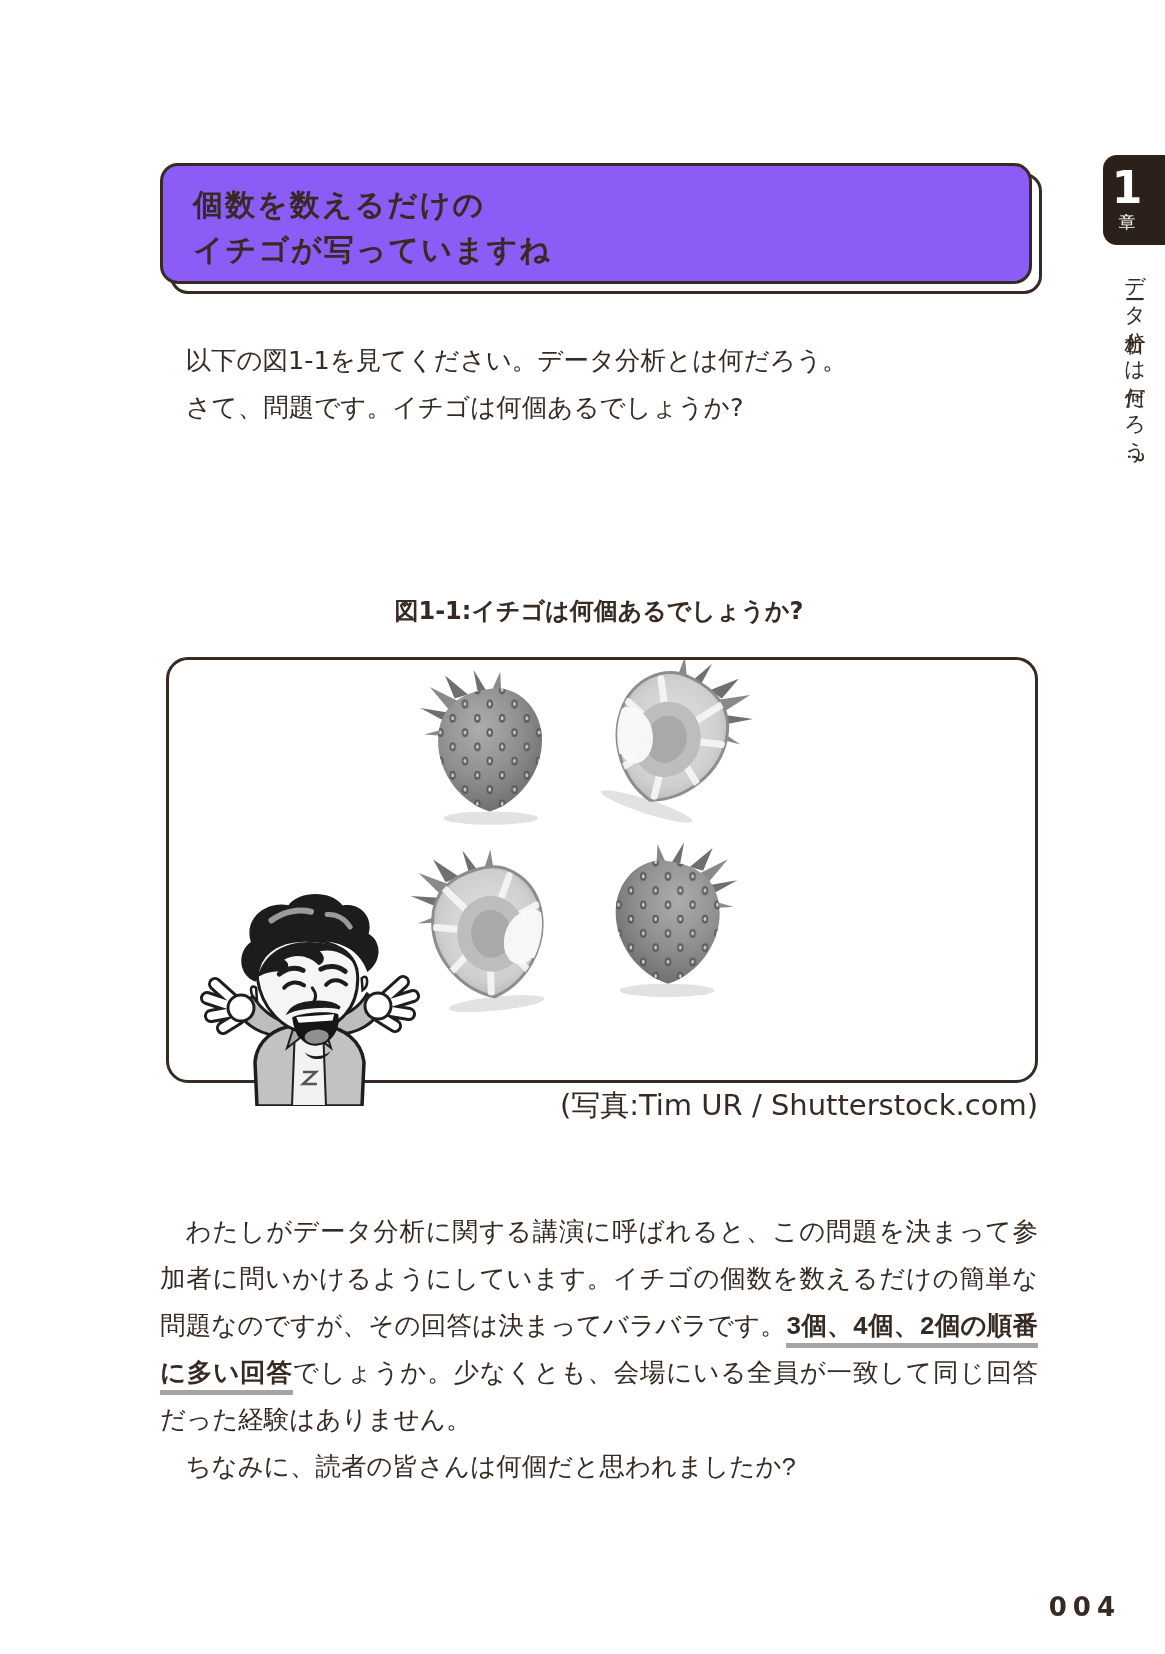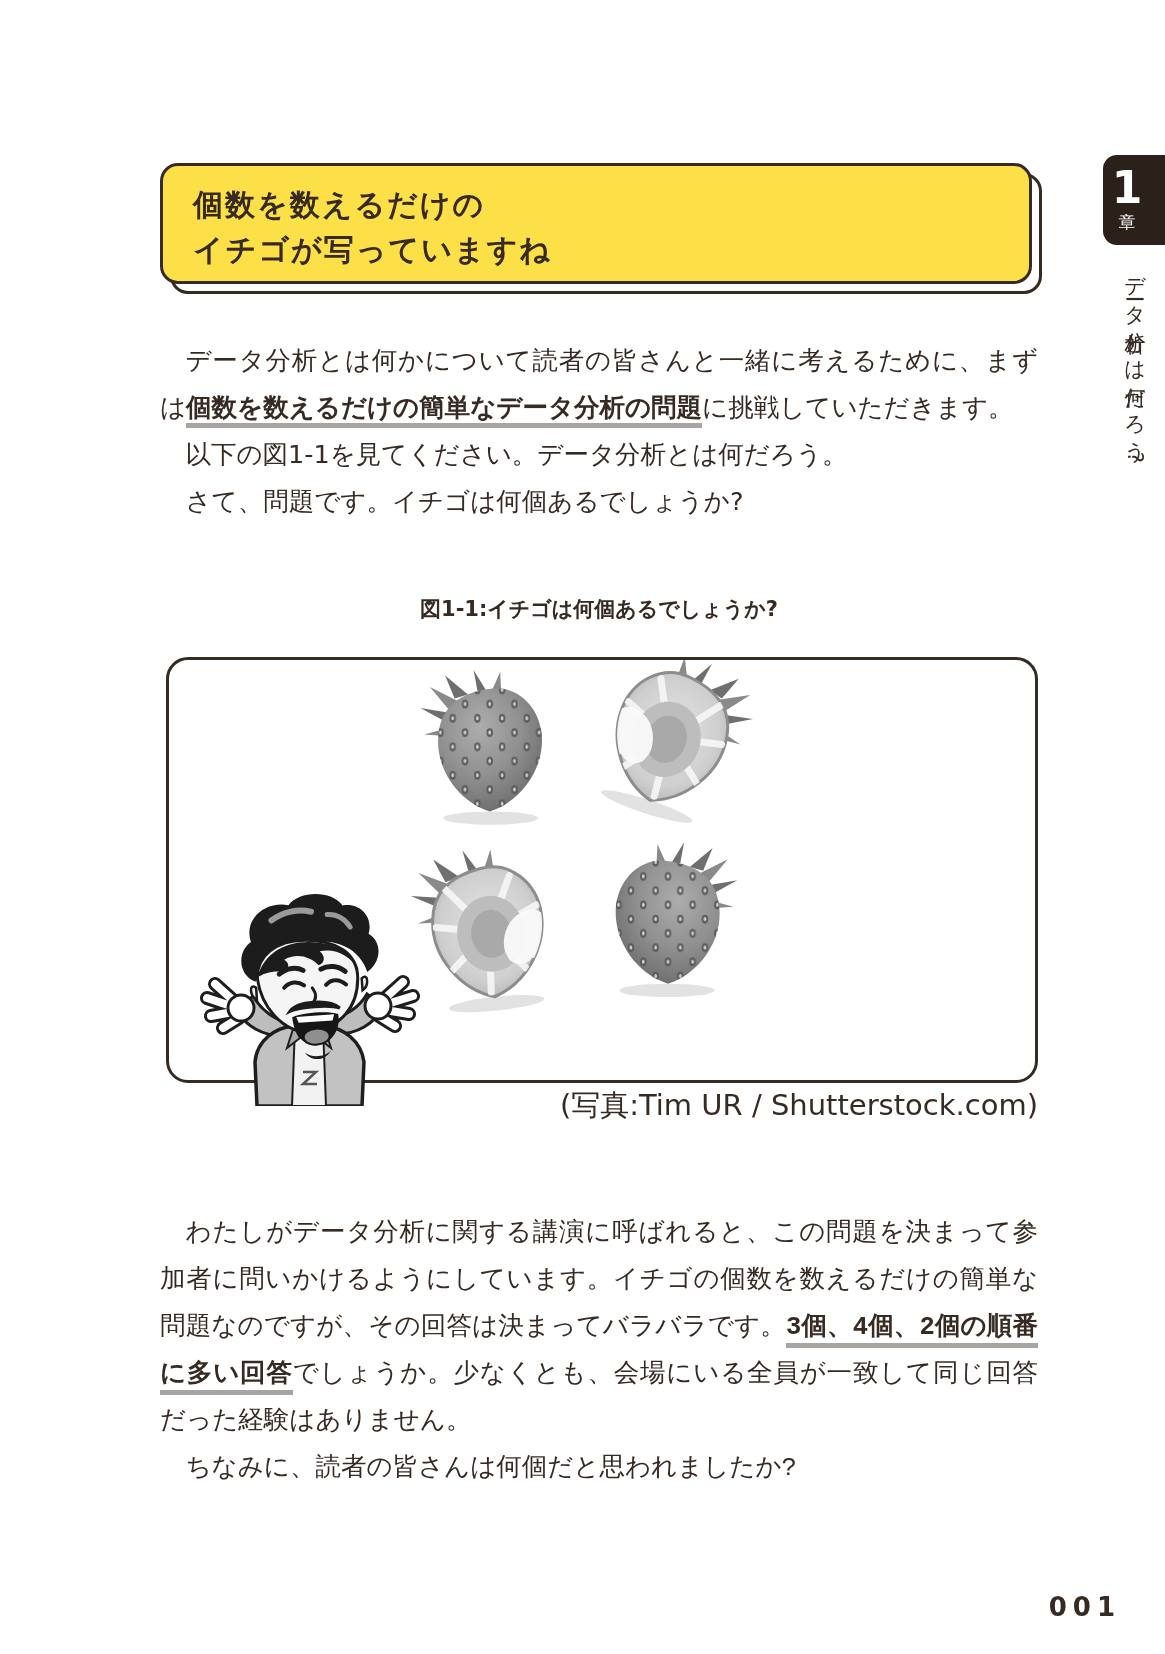--- a/index.html
+++ b/index.html
@@ -8,21 +8,21 @@
     font-family:"DejaVu Sans",sans-serif;color:#362a23;overflow:hidden;
   }
   
   .title-box-shadow{
     position:absolute;left:170px;top:173px;width:872px;height:121px;
     border:3px solid #362a23;border-radius:18px;box-sizing:border-box;z-index:1;
   }
   .title-box{
     position:absolute;left:160px;top:163px;width:872px;height:121px;
     border:3px solid #362a23;border-radius:18px;box-sizing:border-box;
-    background:#fde047;z-index:2;padding:16px 0 0 30px;
+    background:#8b5cf6;z-index:2;padding:16px 0 0 30px;
   }
   .title-line{font-size:30px;font-weight:bold;line-height:45px;letter-spacing:2px;}
   
   .chapter-tab{
     position:absolute;right:0;top:155px;width:62px;height:90px;
     background:#2c201a;border-radius:14px 0 0 14px;z-index:3;color:#ffffff;
     box-sizing:border-box;padding:10px 14px 0 0;text-align:center;
   }
   .tab-number{display:block;font-size:44px;font-weight:bold;line-height:46px;}
   .tab-kanji{display:block;font-size:17px;line-height:20px;margin-top:1px;}
@@ -36,21 +36,21 @@
     position:absolute;left:160px;width:878px;font-size:25.5px;line-height:47px;
     text-align:justify;color:#362a23;
   }
   .tblock p{margin:0;text-indent:1em;}
   .em{font-weight:bold;border-bottom:5px solid #a7a4a1;padding-bottom:1px;}
   #text-block-1{top:337px;}
   #text-block-2{top:1210px;font-family:Liberation Mono, monospace;}
   
   .figure-caption{
     position:absolute;left:160px;top:595px;width:878px;text-align:center;
-    font-size:21px;font-weight:bold;
+    font-size:24px;font-weight:bold;
   }
   .figure-box{
     position:absolute;left:166px;top:657px;width:872px;height:426px;
     border:3px solid #362a23;border-radius:22px;box-sizing:border-box;
   }
   .berries-svg{position:absolute;left:0;top:0;width:866px;height:420px;}
   .man-svg{position:absolute;left:22px;top:224px;width:238px;height:222px;}
   .figure-credit{position:absolute;top:1086px;right:127px;font-size:29px;}
   
   .page-number{
@@ -68,21 +68,20 @@
 </div>
 
 <div class="chapter-tab">
   <span class="tab-number">1</span>
   <span class="tab-kanji">章</span>
 </div>
 
 <div class="vertical-title">データ分析とは何だろう?</div>
 
 <div class="tblock" id="text-block-1">
-  <p><span>データ分析とは何かについて読者の皆さんと一緒に考えるために、まずは</span><span class="em">個数を数えるだけの簡単なデータ分析の問題</span><span>に挑戦していただきます。</span></p>
   <p>以下の図1-1を見てください。データ分析とは何だろう。</p>
   <p>さて、問題です。イチゴは何個あるでしょうか?</p>
 </div>
 
 <div class="figure-caption">図1-1:イチゴは何個あるでしょうか?</div>
 
 <div class="figure-box">
   <svg class="berries-svg" viewBox="0 0 866 420" aria-hidden="true">
     <defs>
       <radialGradient id="gb" cx="40%" cy="32%" r="78%">
@@ -204,13 +203,13 @@
   </svg>
 </div>
 
 <div class="figure-credit">(写真:Tim UR / Shutterstock.com)</div>
 
 <div class="tblock" id="text-block-2">
   <p><span>わたしがデータ分析に関する講演に呼ばれると、この問題を決まって参加者に問いかけるようにしています。イチゴの個数を数えるだけの簡単な問題なのですが、その回答は決まってバラバラです。</span><span class="em">3個、4個、2個の順番に多い回答</span><span>でしょうか。少なくとも、会場にいる全員が一致して同じ回答だった経験はありません。</span></p>
   <p>ちなみに、読者の皆さんは何個だと思われましたか?</p>
 </div>
 
-<div class="page-number">001</div>
+<div class="page-number">004</div>
 
 </body></html>

